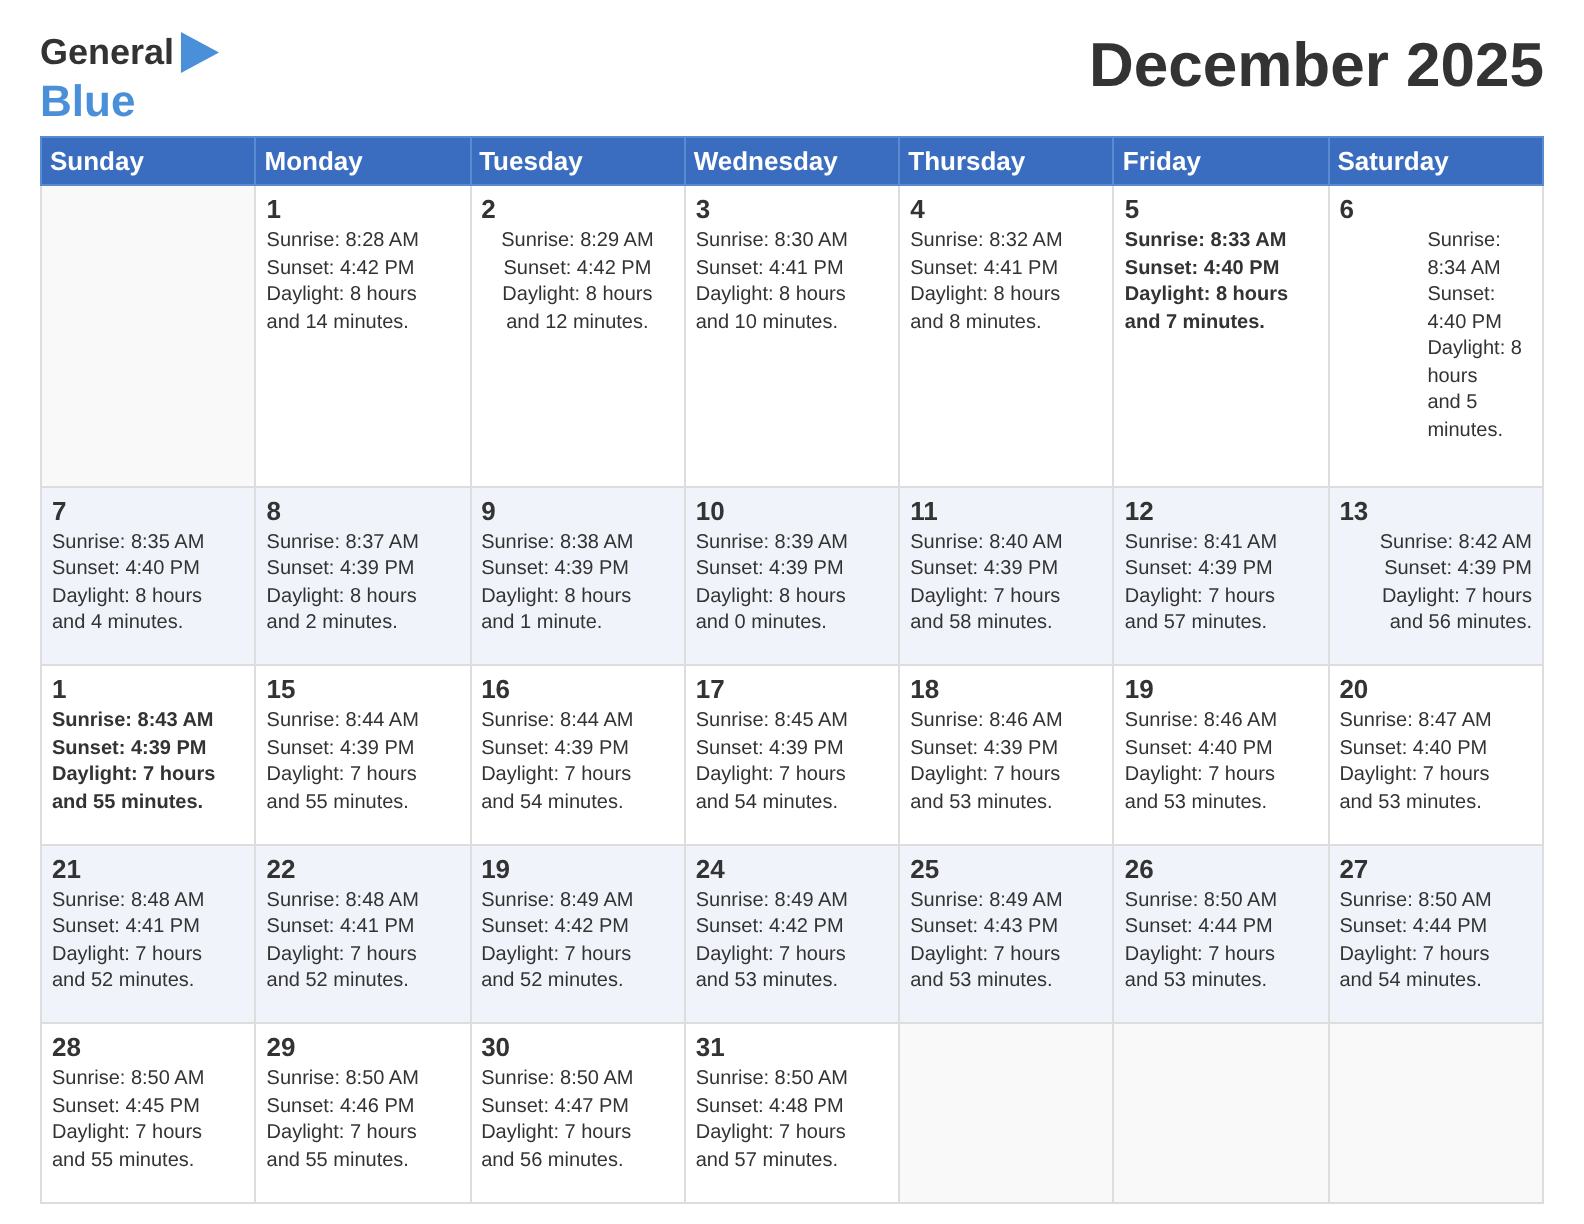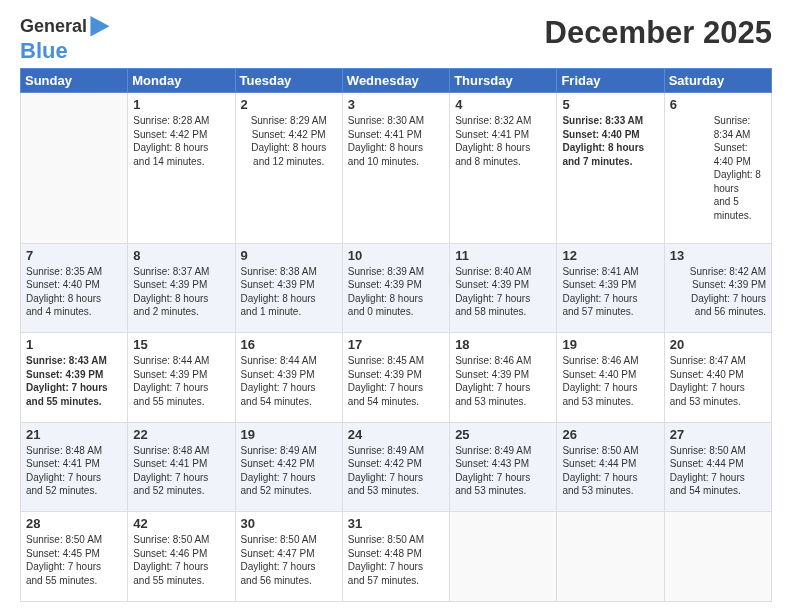--- a/index.html
+++ b/index.html
@@ -333,21 +333,21 @@
         </tr>
         <tr>
           <td>
             <span class="day-num">28</span>
             <div class="cell-text" style="white-space: pre-line;">Sunrise: 8:50 AM
 Sunset: 4:45 PM
 Daylight: 7 hours
 and 55 minutes.</div>
           </td>
           <td>
-            <span class="day-num">42</span>
+            <span class="day-num">29</span>
             <div class="cell-text" style="white-space: pre-line;">Sunrise: 8:50 AM
 Sunset: 4:46 PM
 Daylight: 7 hours
 and 55 minutes.</div>
           </td>
           <td>
             <span class="day-num">30</span>
             <div class="cell-text" style="white-space: pre-line;">Sunrise: 8:50 AM
 Sunset: 4:47 PM
 Daylight: 7 hours

